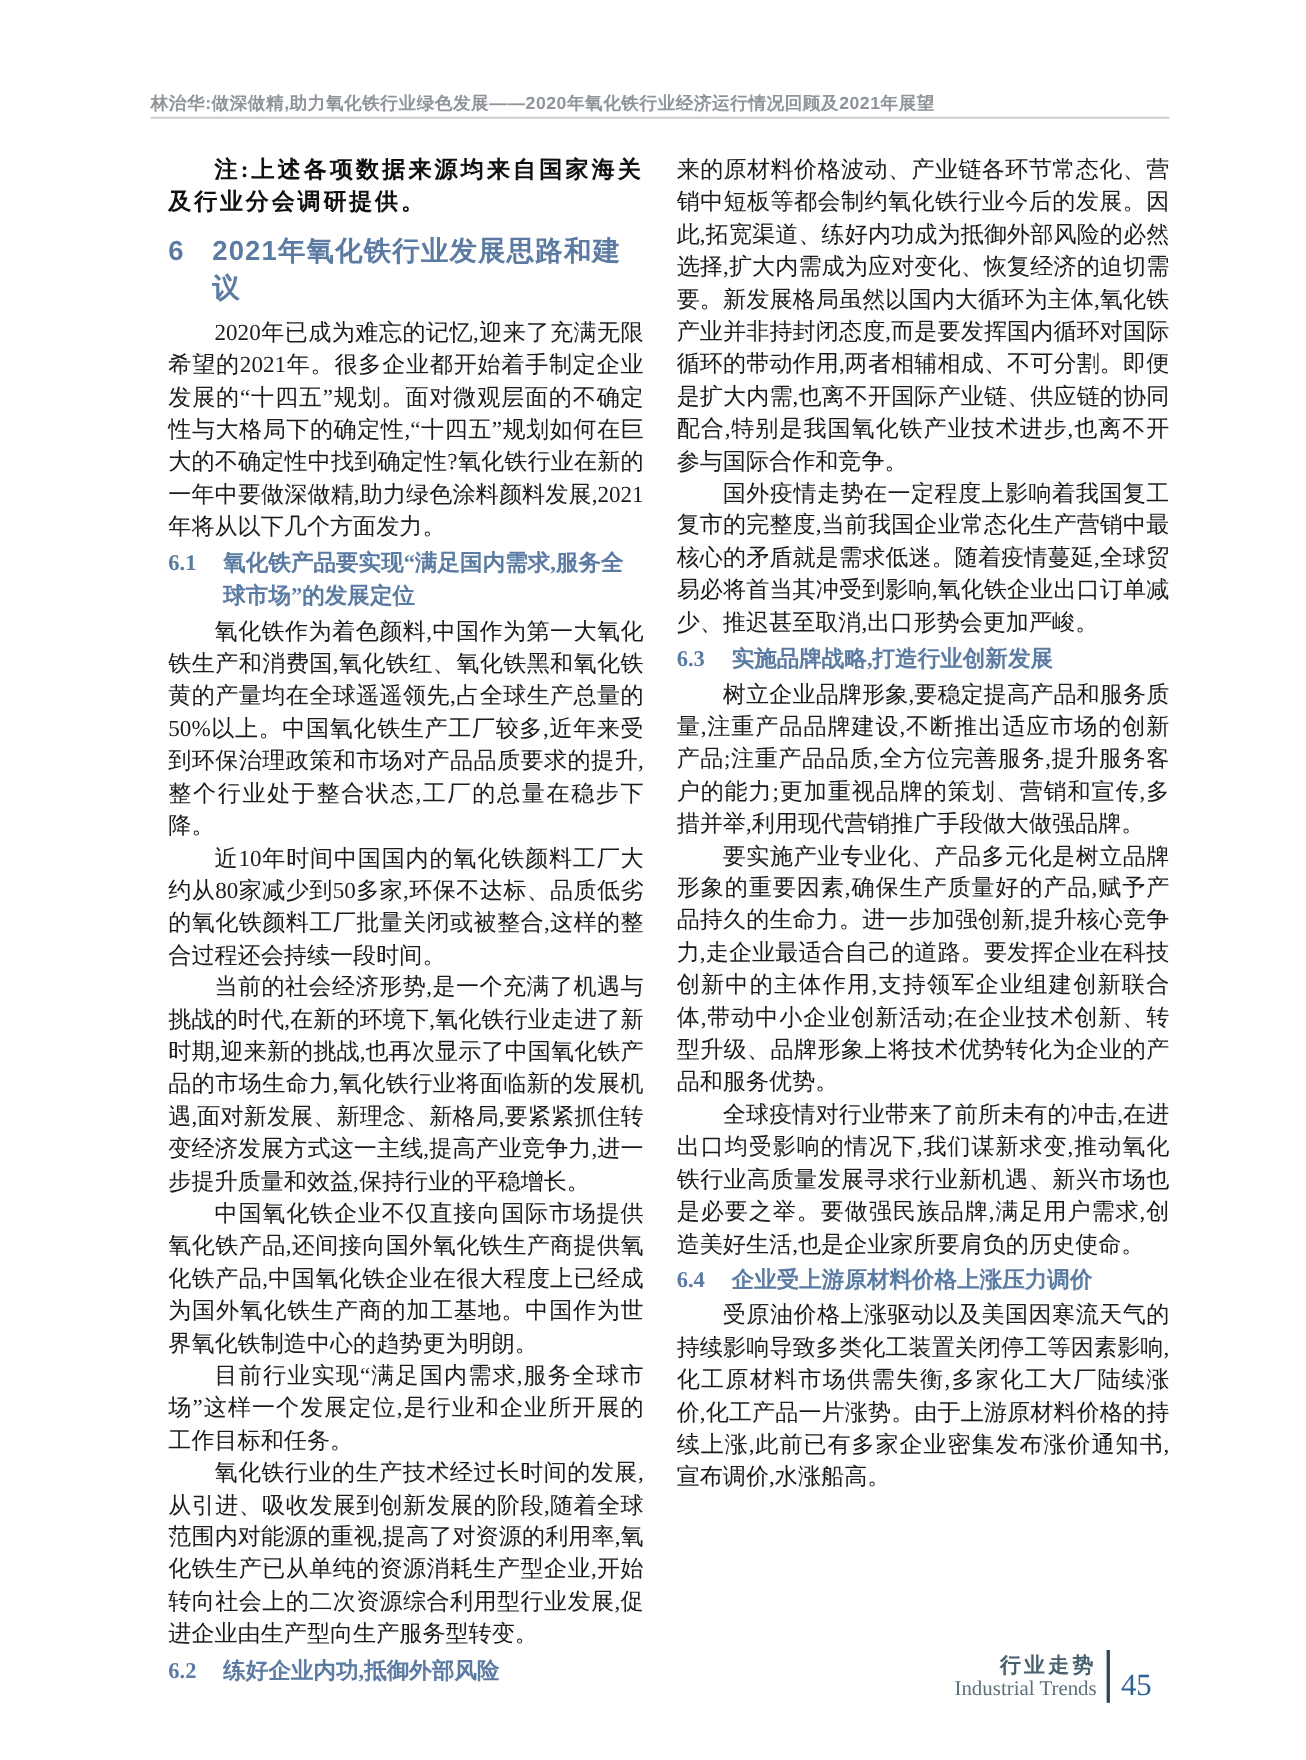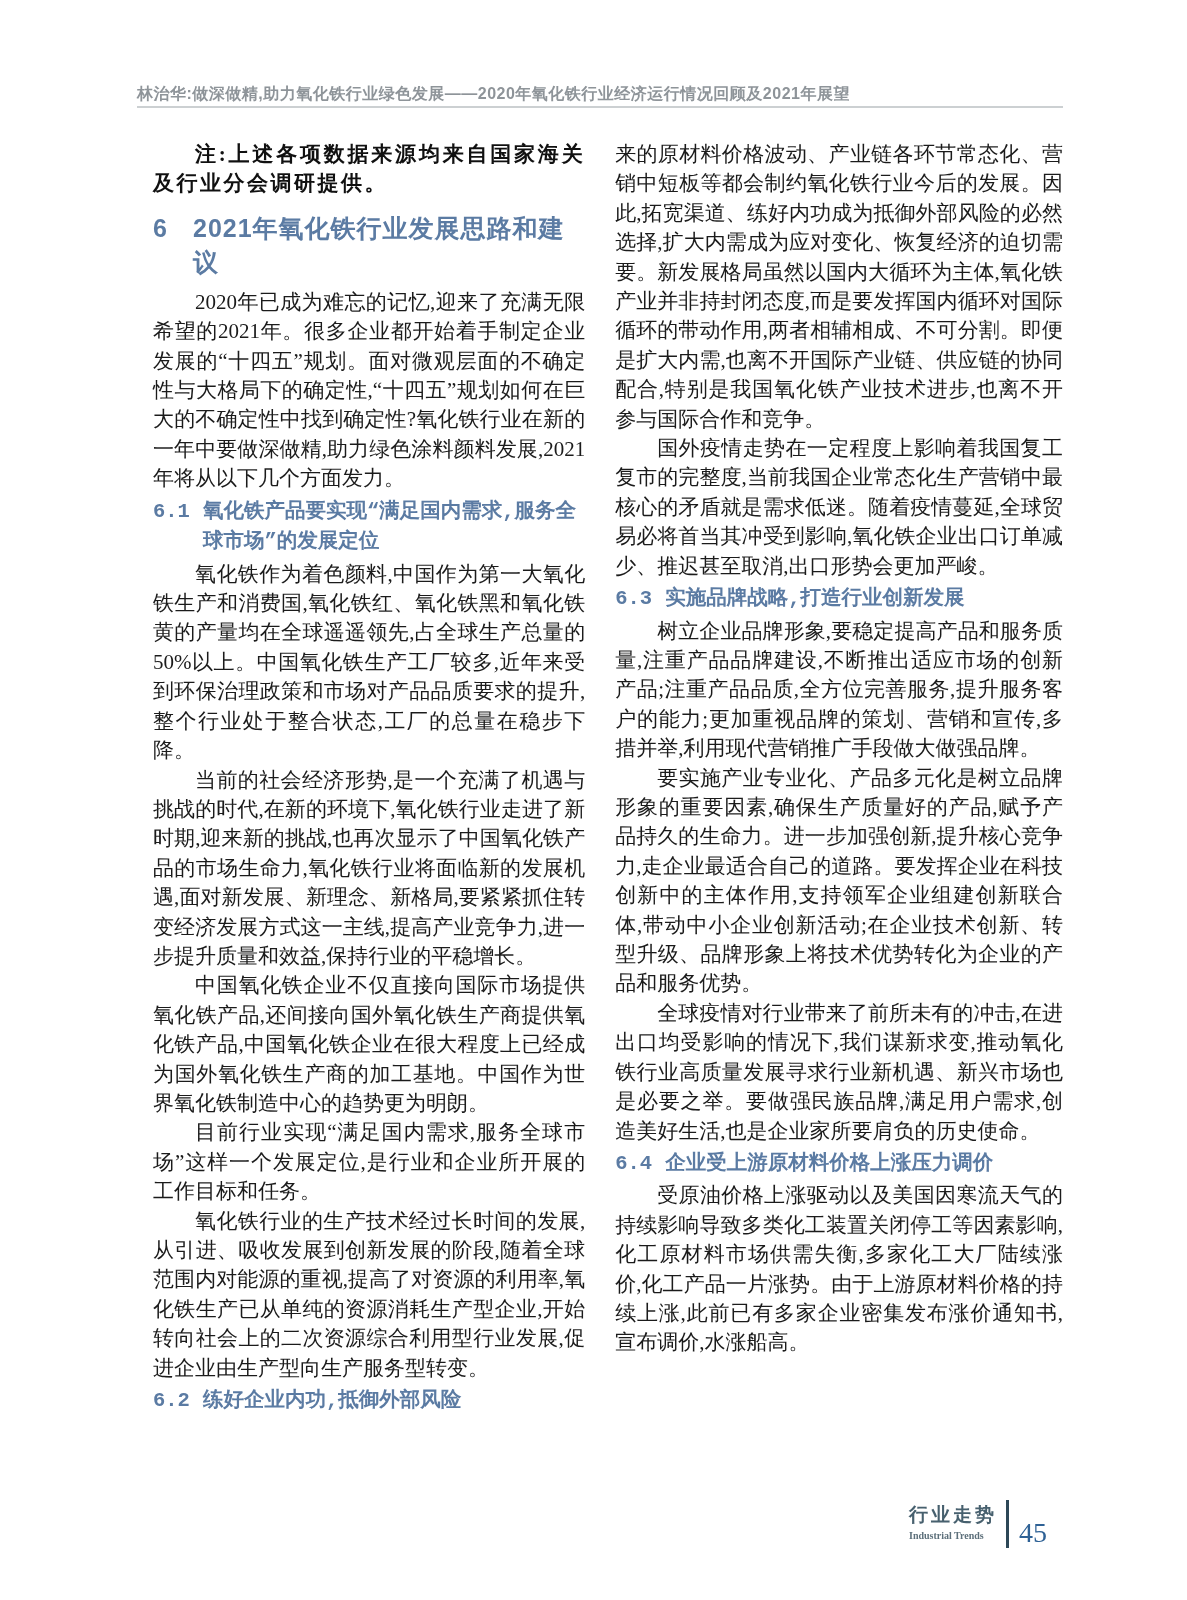--- a/index.html
+++ b/index.html
@@ -54,49 +54,49 @@
     color:var(--heading-accent,#5b7ba3);
     font-size:25px;line-height:34px;
     letter-spacing:1px;
     margin:12px 0 9px 0;
     padding-left:40px;
   }
   .h1 .num{position:absolute;left:0;top:0;}
 
   .h2{
     position:relative;
-    font-family:Liberation Mono, monospace;
+    font-family:Liberation Serif, serif;
     font-weight:bold;
     color:var(--heading-accent,#5b7ba3);
     font-size:20.5px;line-height:30.5px;
     margin:3px 0 2px 0;
     padding-left:50px;
     text-align:left;
   }
   .h2 .num{position:absolute;left:0;top:0;}
 
   
   .footer{
     position:absolute;right:140px;bottom:52px;
     display:flex;align-items:stretch;
   }
   .footer-labels{
-    text-align:left;
+    text-align:right;
     align-self:center;
     margin-right:9px;
   }
   .footer-zh{
     font-family:"Liberation Sans","DejaVu Sans",sans-serif;
     font-weight:bold;font-size:19px;letter-spacing:3px;
     color:var(--footer-label,#47606e);
     line-height:22px;
   }
   .footer-en{
     font-family:"Liberation Serif","DejaVu Serif",serif;
-    font-size:10px;color:#5d707b;line-height:16px;margin-top:2px;font-weight:bold;
+    font-size:19px;color:#5d707b;line-height:16px;margin-top:2px;
   }
   .footer-bar{
     width:3px;height:48px;
     background:var(--footer-bar,#2d4757);
     margin-right:10px;
   }
   .footer-page{
     font-family:"Liberation Serif","DejaVu Serif",serif;
     font-size:28px;color:var(--page-number-blue,#2e6195);
     align-self:flex-end;
@@ -111,20 +111,21 @@
   <div class="running-header">林治华:做深做精,助力氧化铁行业绿色发展——2020年氧化铁行业经济运行情况回顾及2021年展望</div>
   <div class="header-rule"></div>
 
   <div class="content">
     <div class="col col-left" id="col-left">
         <p class="p note">注:上述各项数据来源均来自国家海关及行业分会调研提供。</p>
         <div class="h1"><span class="num">6</span><span class="txt">2021年氧化铁行业发展思路和建议</span></div>
         <p class="p">2020年已成为难忘的记忆,迎来了充满无限希望的2021年。很多企业都开始着手制定企业发展的“十四五”规划。面对微观层面的不确定性与大格局下的确定性,“十四五”规划如何在巨大的不确定性中找到确定性?氧化铁行业在新的一年中要做深做精,助力绿色涂料颜料发展,2021年将从以下几个方面发力。</p>
         <div class="h2"><span class="num">6.1</span><span class="txt">氧化铁产品要实现“满足国内需求,服务全球市场”的发展定位</span></div>
         <p class="p">氧化铁作为着色颜料,中国作为第一大氧化铁生产和消费国,氧化铁红、氧化铁黑和氧化铁黄的产量均在全球遥遥领先,占全球生产总量的50%以上。中国氧化铁生产工厂较多,近年来受到环保治理政策和市场对产品品质要求的提升,整个行业处于整合状态,工厂的总量在稳步下降。</p>
+        <p class="p">近10年时间中国国内的氧化铁颜料工厂大约从80家减少到50多家,环保不达标、品质低劣的氧化铁颜料工厂批量关闭或被整合,这样的整合过程还会持续一段时间。</p>
         <p class="p">当前的社会经济形势,是一个充满了机遇与挑战的时代,在新的环境下,氧化铁行业走进了新时期,迎来新的挑战,也再次显示了中国氧化铁产品的市场生命力,氧化铁行业将面临新的发展机遇,面对新发展、新理念、新格局,要紧紧抓住转变经济发展方式这一主线,提高产业竞争力,进一步提升质量和效益,保持行业的平稳增长。</p>
         <p class="p">中国氧化铁企业不仅直接向国际市场提供氧化铁产品,还间接向国外氧化铁生产商提供氧化铁产品,中国氧化铁企业在很大程度上已经成为国外氧化铁生产商的加工基地。中国作为世界氧化铁制造中心的趋势更为明朗。</p>
         <p class="p">目前行业实现“满足国内需求,服务全球市场”这样一个发展定位,是行业和企业所开展的工作目标和任务。</p>
         <p class="p">氧化铁行业的生产技术经过长时间的发展,从引进、吸收发展到创新发展的阶段,随着全球范围内对能源的重视,提高了对资源的利用率,氧化铁生产已从单纯的资源消耗生产型企业,开始转向社会上的二次资源综合利用型行业发展,促进企业由生产型向生产服务型转变。</p>
         <div class="h2"><span class="num">6.2</span><span class="txt">练好企业内功,抵御外部风险</span></div>
       </div>
     <div class="col col-right" id="col-right">
         <p class="p cont">来的原材料价格波动、产业链各环节常态化、营销中短板等都会制约氧化铁行业今后的发展。因此,拓宽渠道、练好内功成为抵御外部风险的必然选择,扩大内需成为应对变化、恢复经济的迫切需要。新发展格局虽然以国内大循环为主体,氧化铁产业并非持封闭态度,而是要发挥国内循环对国际循环的带动作用,两者相辅相成、不可分割。即便是扩大内需,也离不开国际产业链、供应链的协同配合,特别是我国氧化铁产业技术进步,也离不开参与国际合作和竞争。</p>
         <p class="p">国外疫情走势在一定程度上影响着我国复工复市的完整度,当前我国企业常态化生产营销中最核心的矛盾就是需求低迷。随着疫情蔓延,全球贸易必将首当其冲受到影响,氧化铁企业出口订单减少、推迟甚至取消,出口形势会更加严峻。</p>
         <div class="h2"><span class="num">6.3</span><span class="txt">实施品牌战略,打造行业创新发展</span></div>

